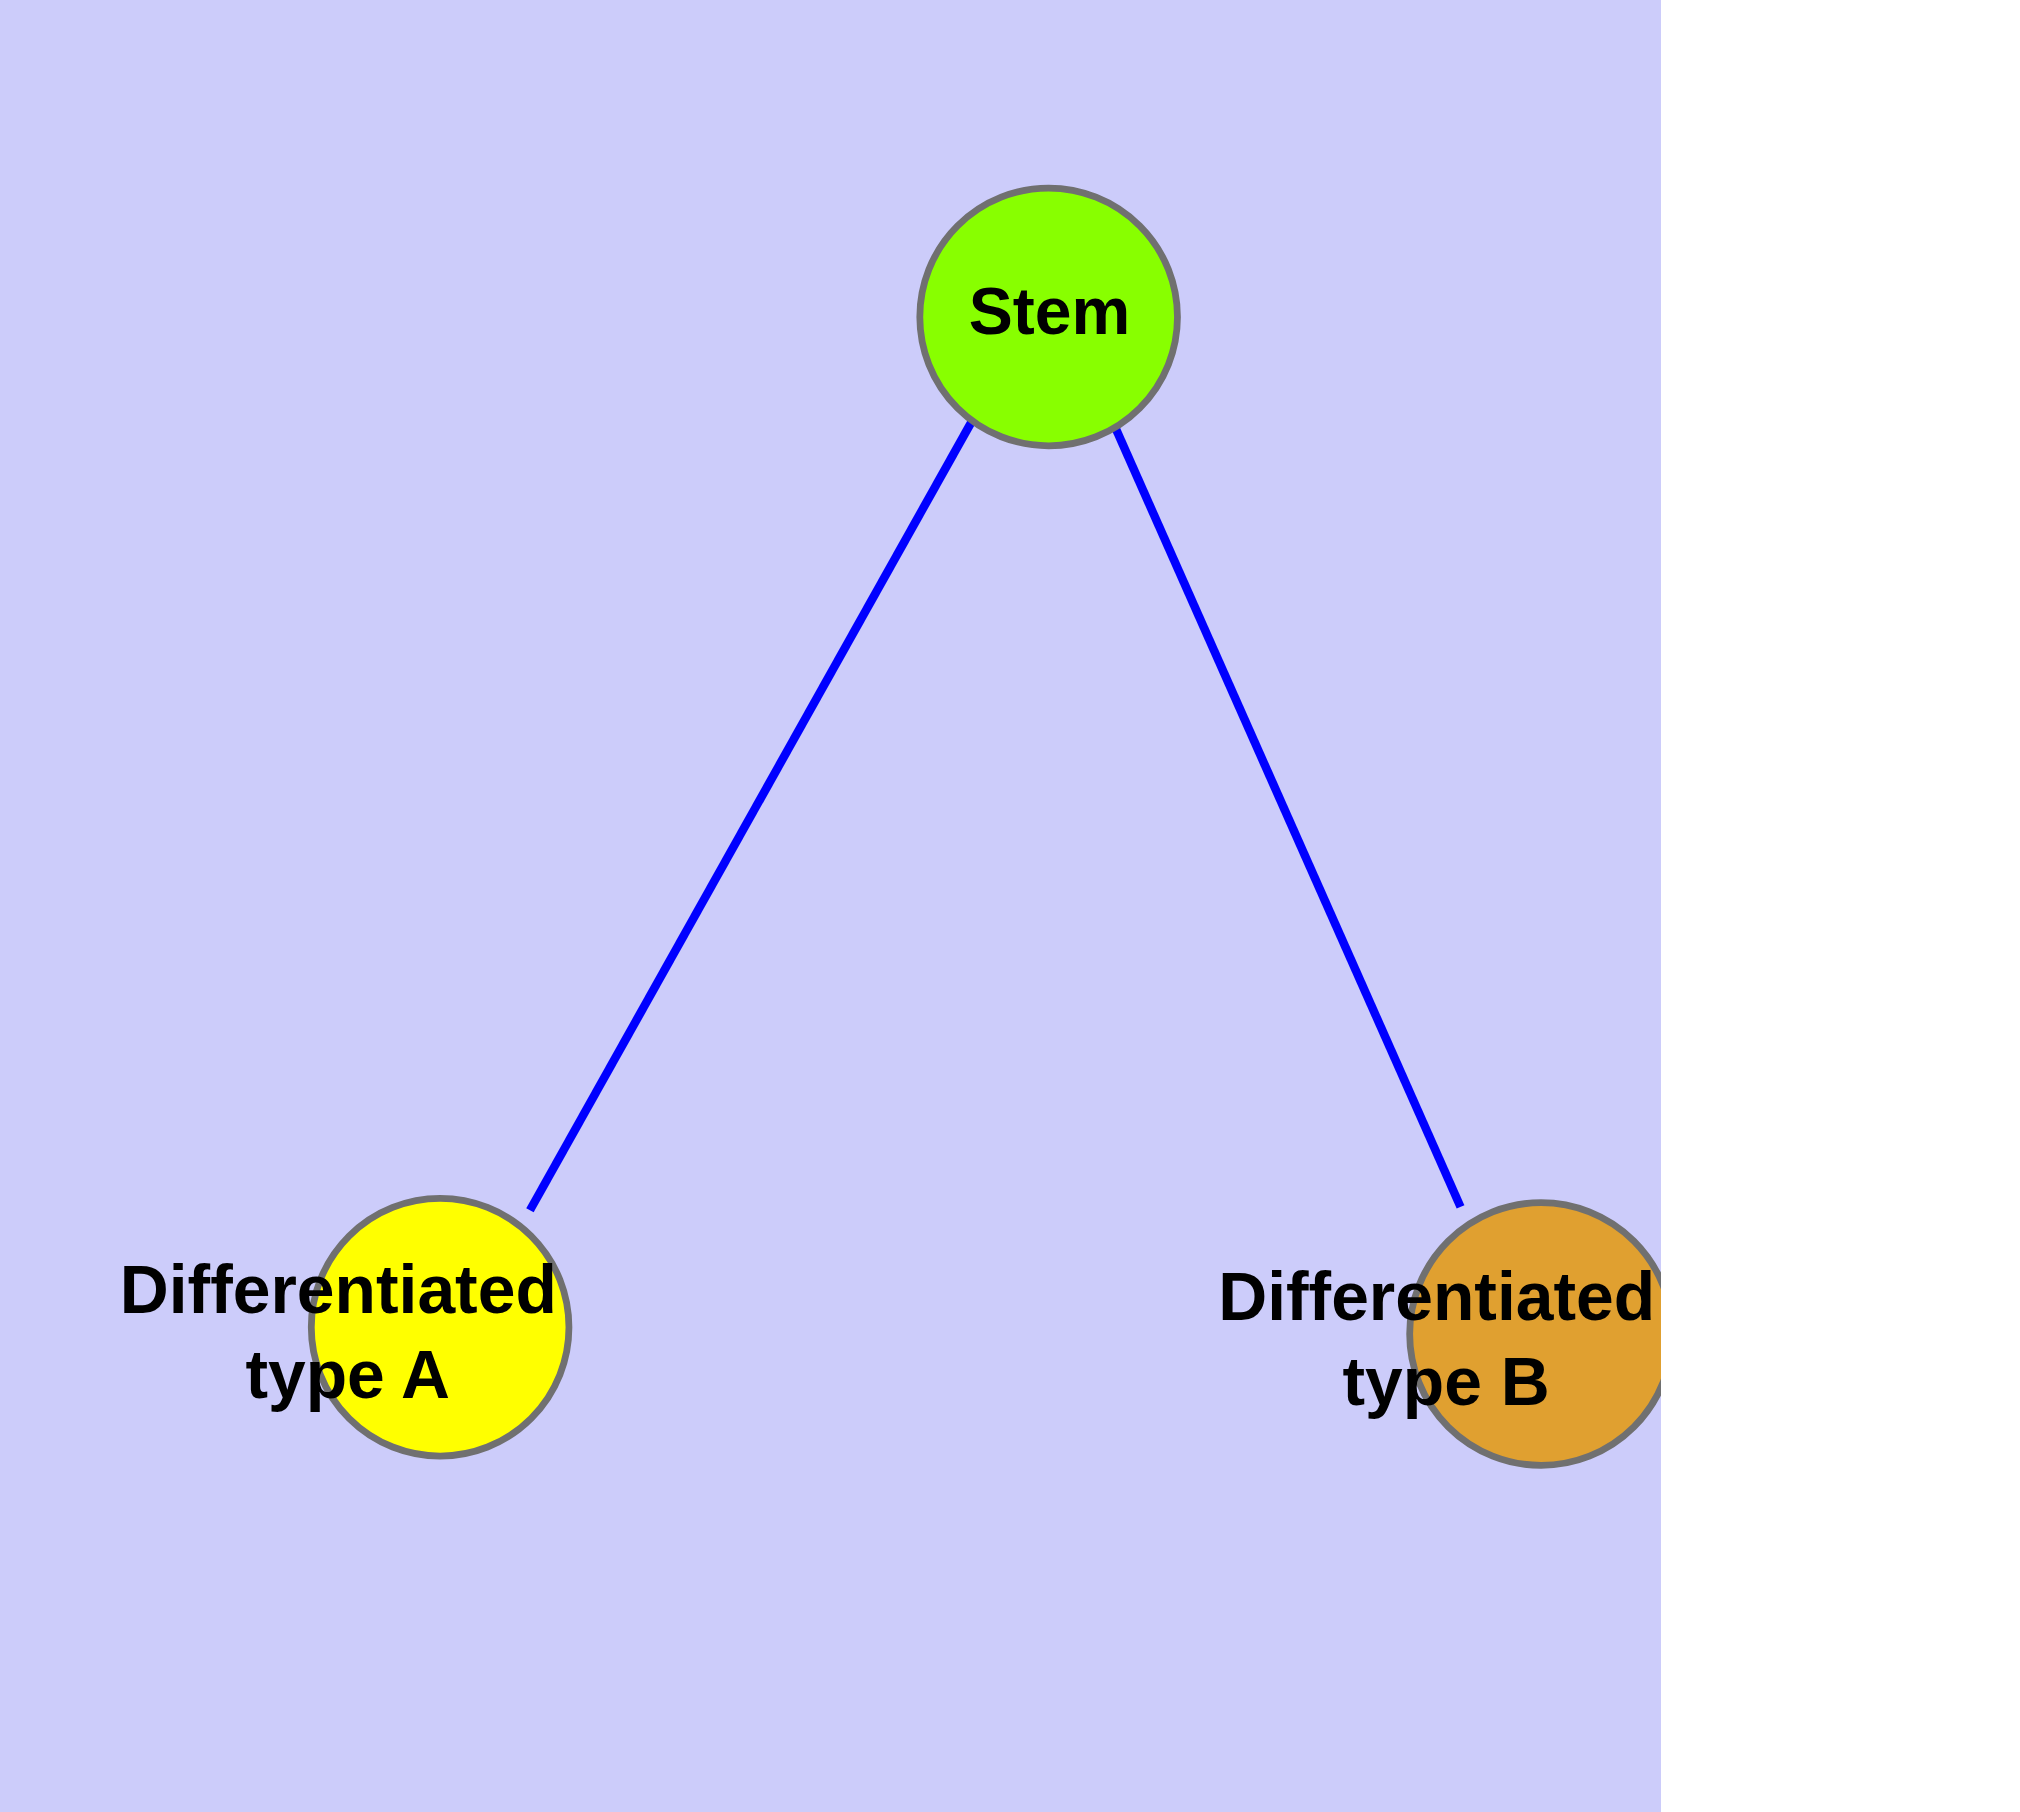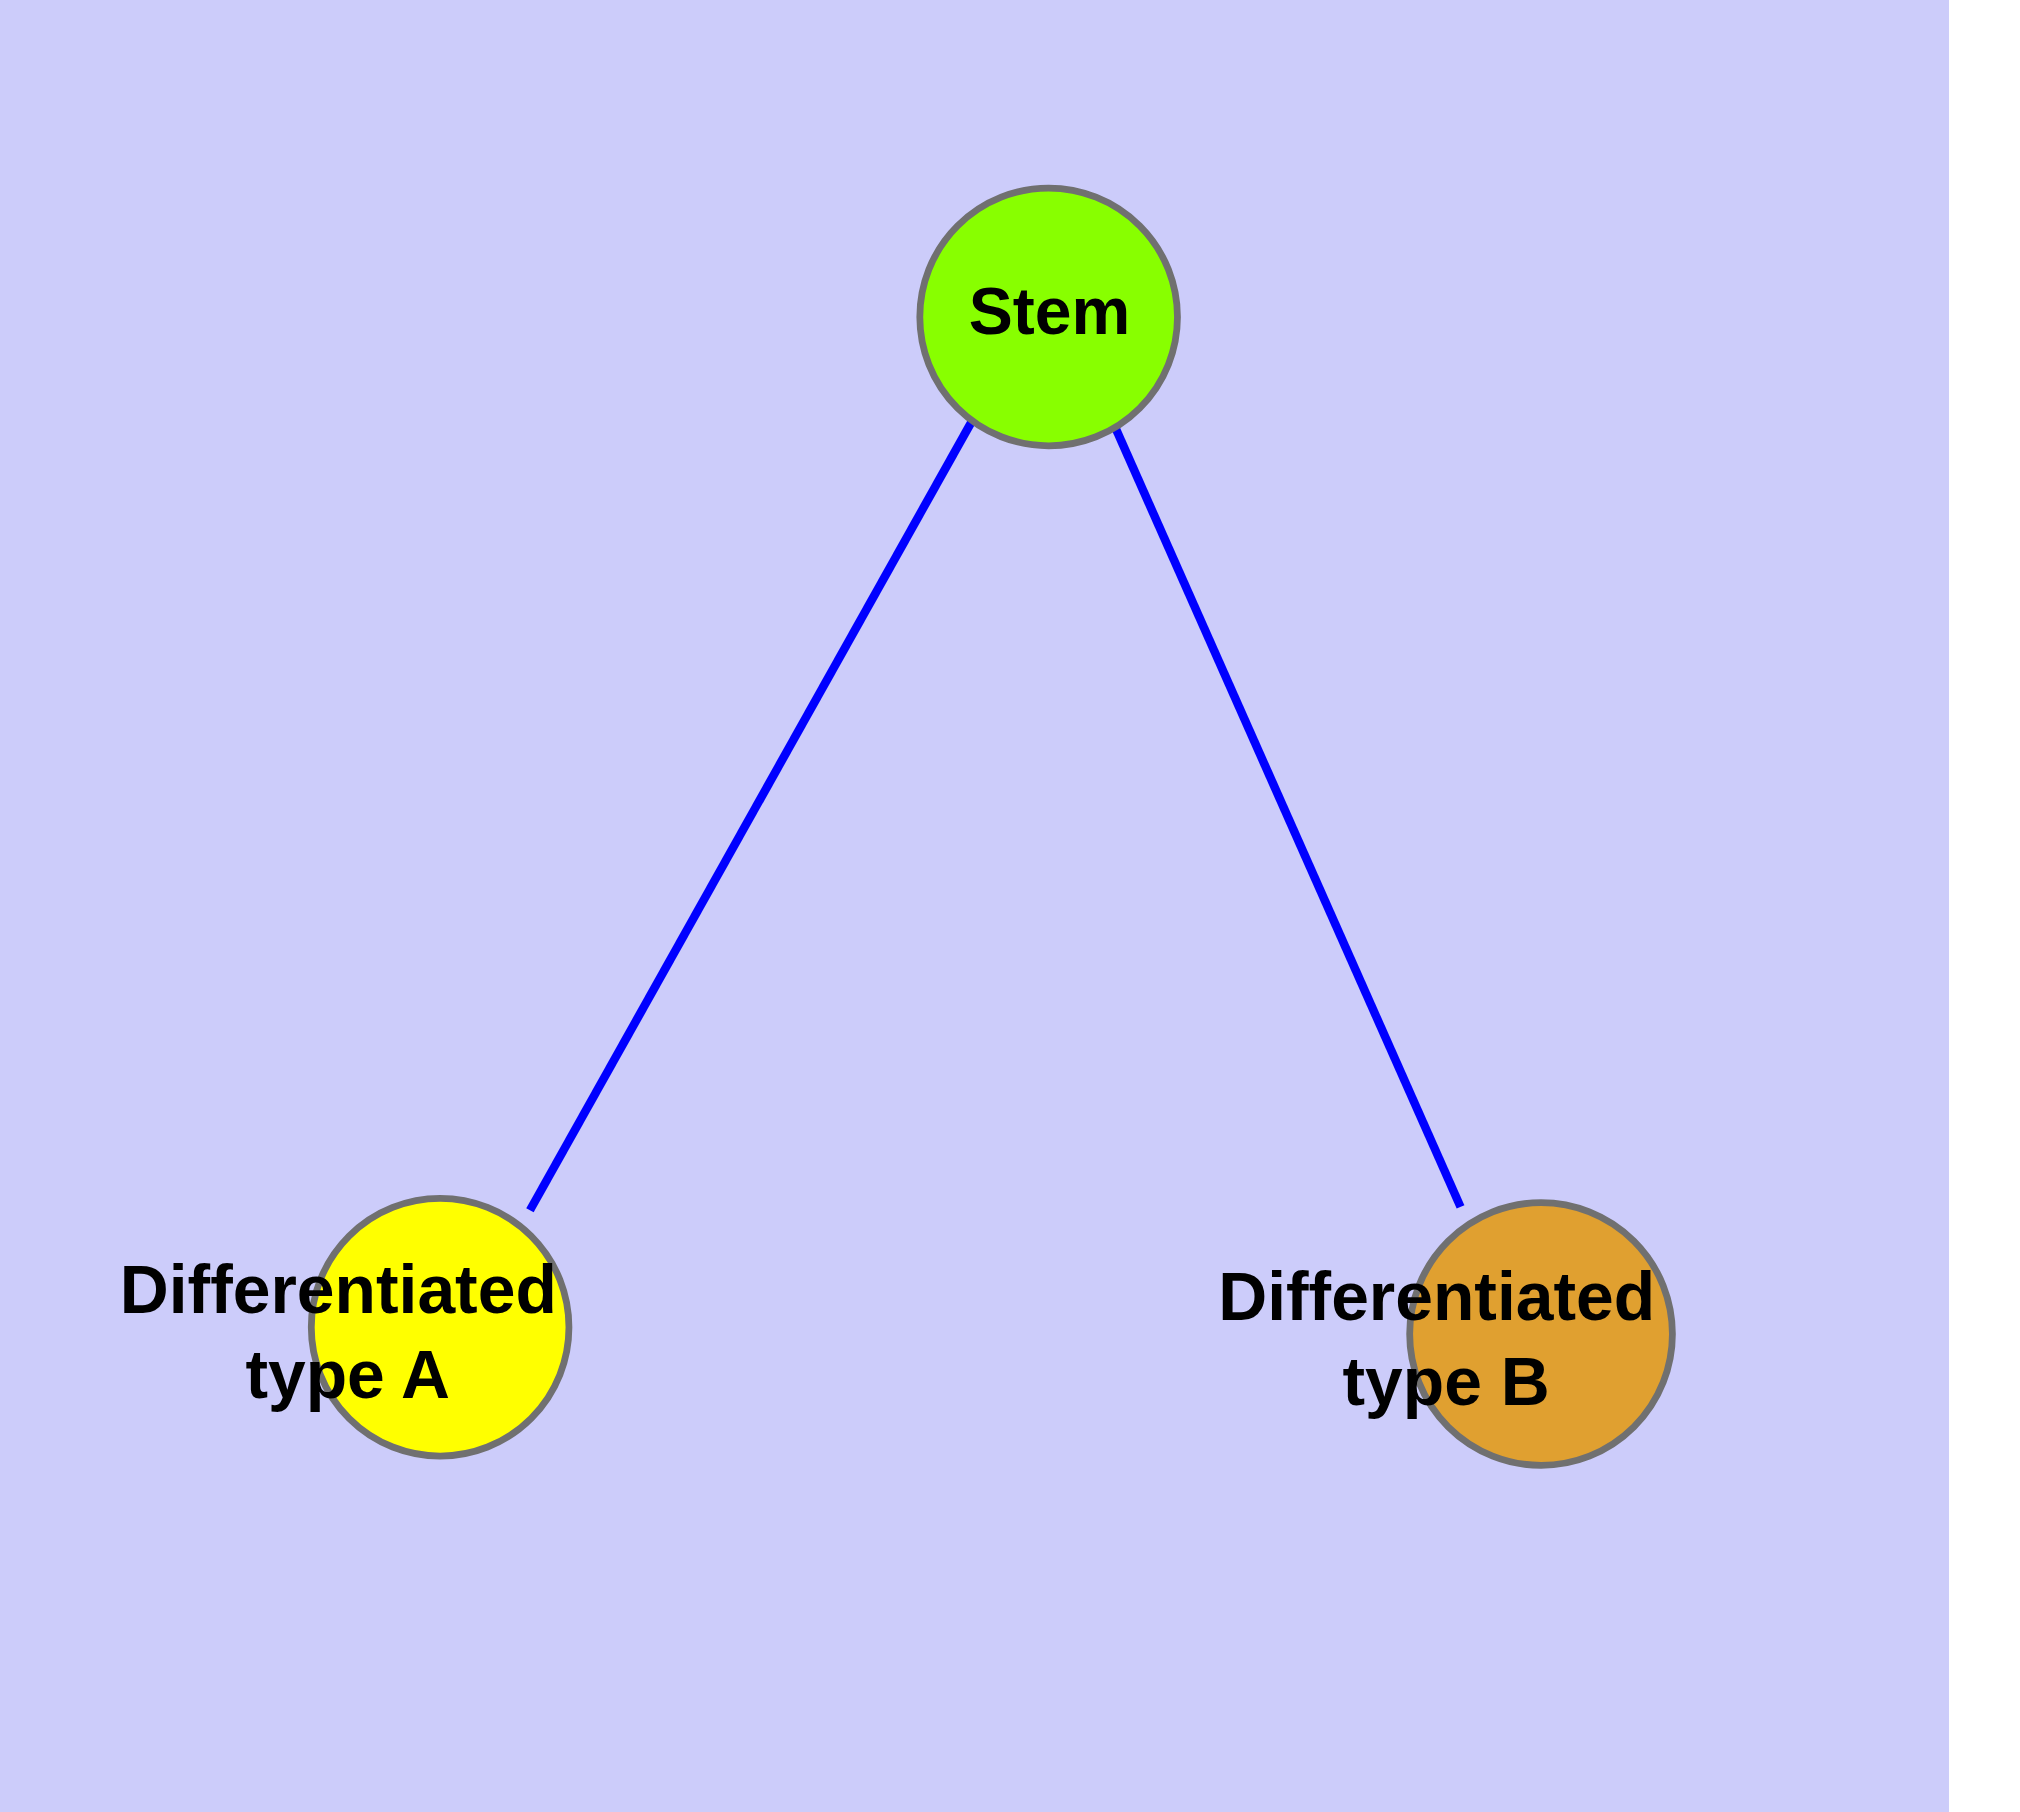--- a/index.html
+++ b/index.html
@@ -2,21 +2,21 @@
 <html style="font-size:13.6px"><head>
 <meta charset="utf-8">
 <style>
   html, body {
     margin: 0;
     padding: 0;
     background: #ffffff;
   }
   #canvas {
     position: relative;
-    width: 1949px;
+    width: 1661px;
     height: 1812px;
     background: #ccccfa;
     overflow: hidden;
     font-family: "Liberation Sans", sans-serif;
   }
   svg.graph {
     position: absolute;
     top: 0;
     left: 0;
     width: 2021px;

